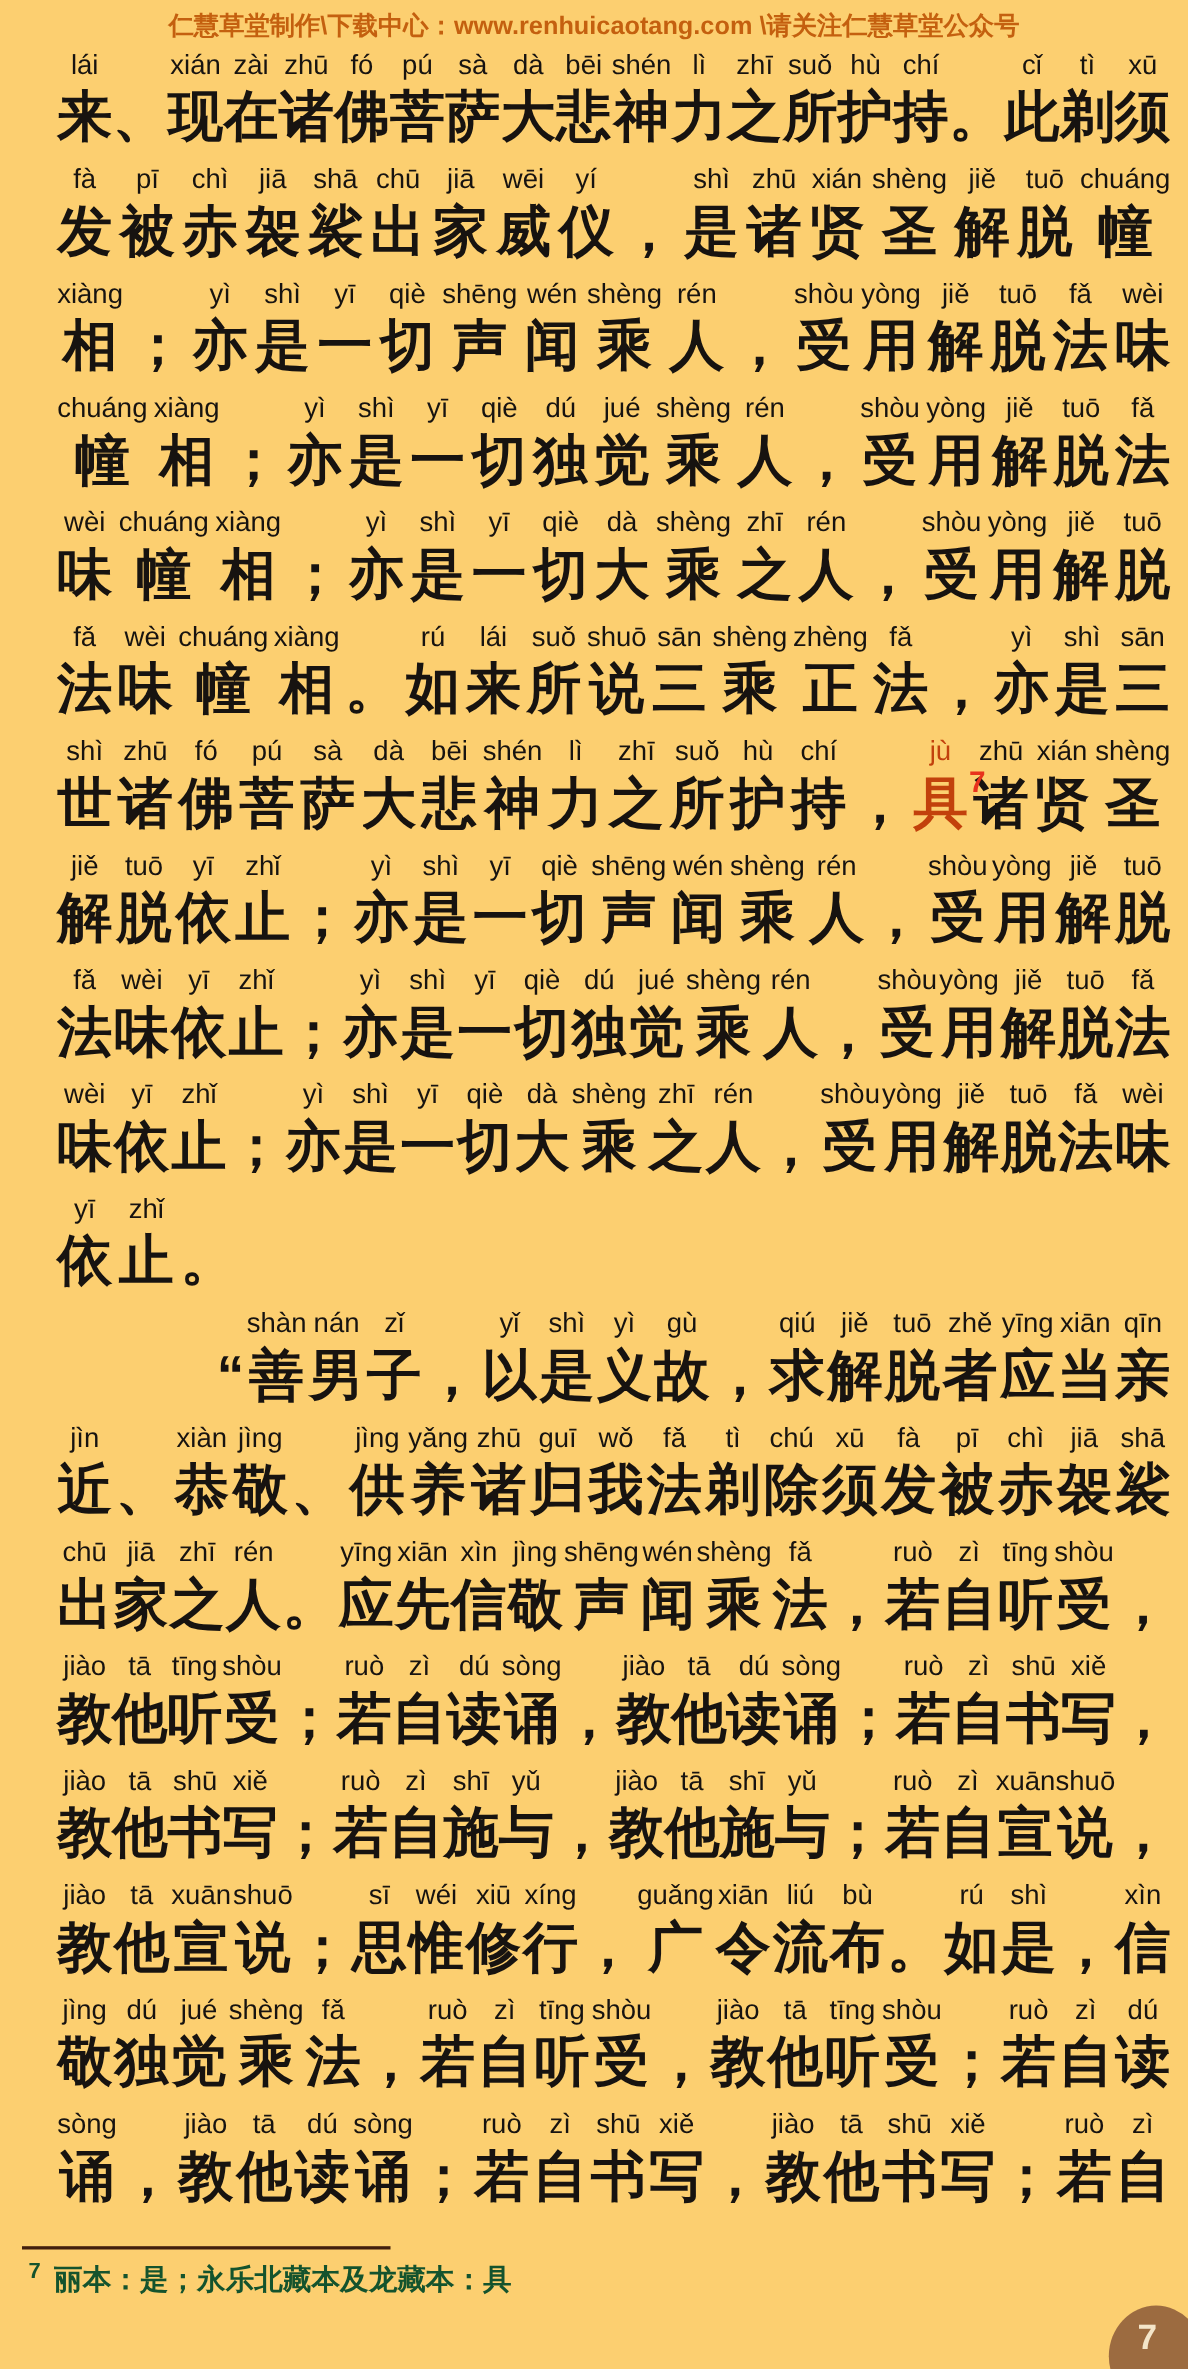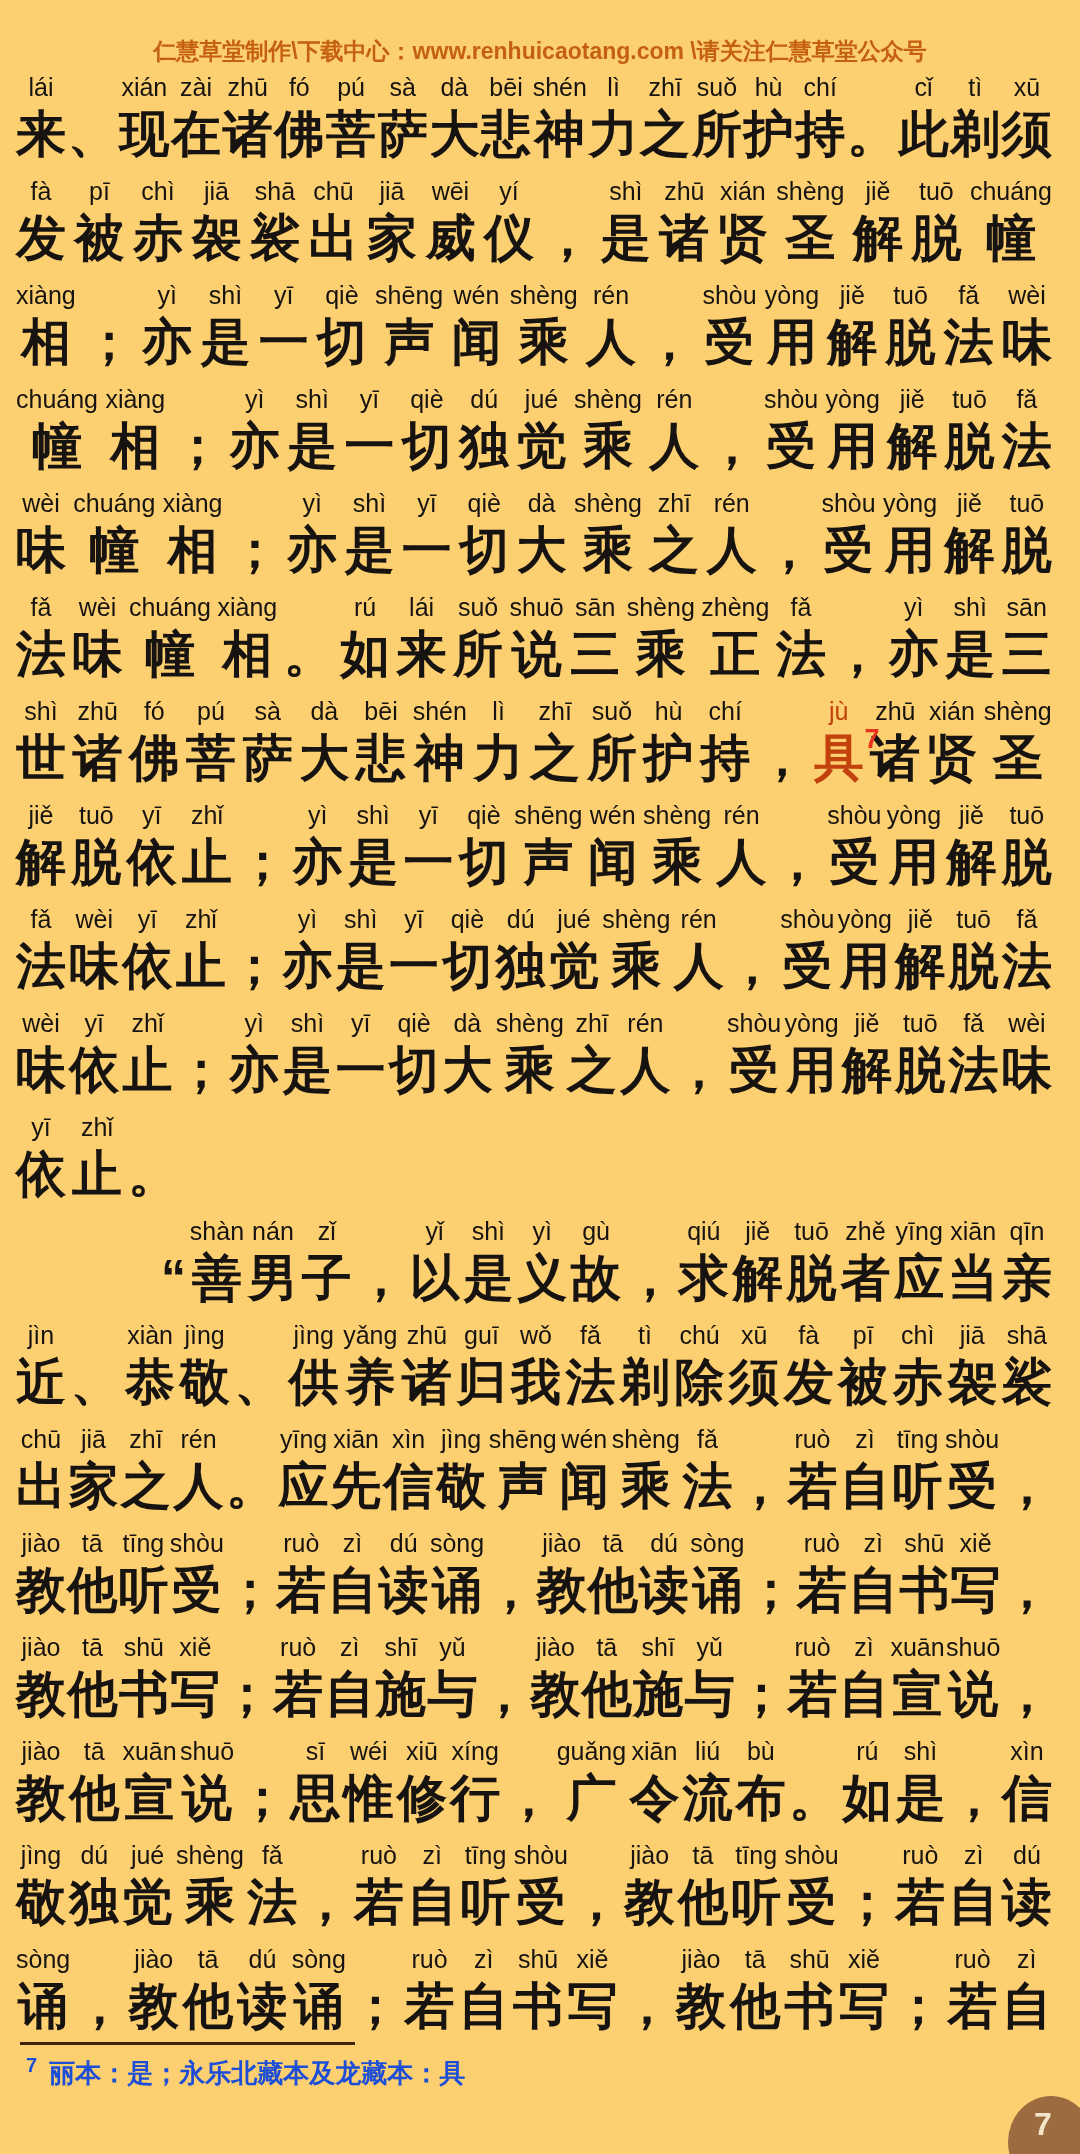--- a/index.html
+++ b/index.html
@@ -10,24 +10,24 @@
     position: relative;
     overflow: hidden;
   }
   .watermark-header {
     text-align: center;
     padding-top: 8px;
     font-size: 23px;
     font-weight: bold;
     color: #c4600f;
     height: 32px;
-    margin-top: 28px;
   }
   .content {
-    padding: 4px 28px 0 16px;
+    padding: 4px 16px 0 16px;
+    margin-left: 36px;
   }
   .line {
     display: flex;
     align-items: flex-end;
     margin-bottom: 10px;
   }
   .line.justify { justify-content: space-between; }
   .line:not(.justify) .token { margin-right: 6px; }
   .token {
     display: flex;
@@ -67,21 +67,21 @@
   }
   .footnote-divider {
     width: 335px;
     border-top: 3px solid #42200e;
   }
   .footnote {
     margin-top: 9px;
     padding-left: 6px;
     font-size: 26px;
     font-weight: bold;
-    color: #1d4ed8;
+    color: #14532d;
     text-align: center;
   }
   .footnote .fn-sup {
     font-size: 20px;
     vertical-align: super;
     margin-right: 12px;
   }
   .page-badge {
     position: absolute;
     width: 86px; height: 92px;

